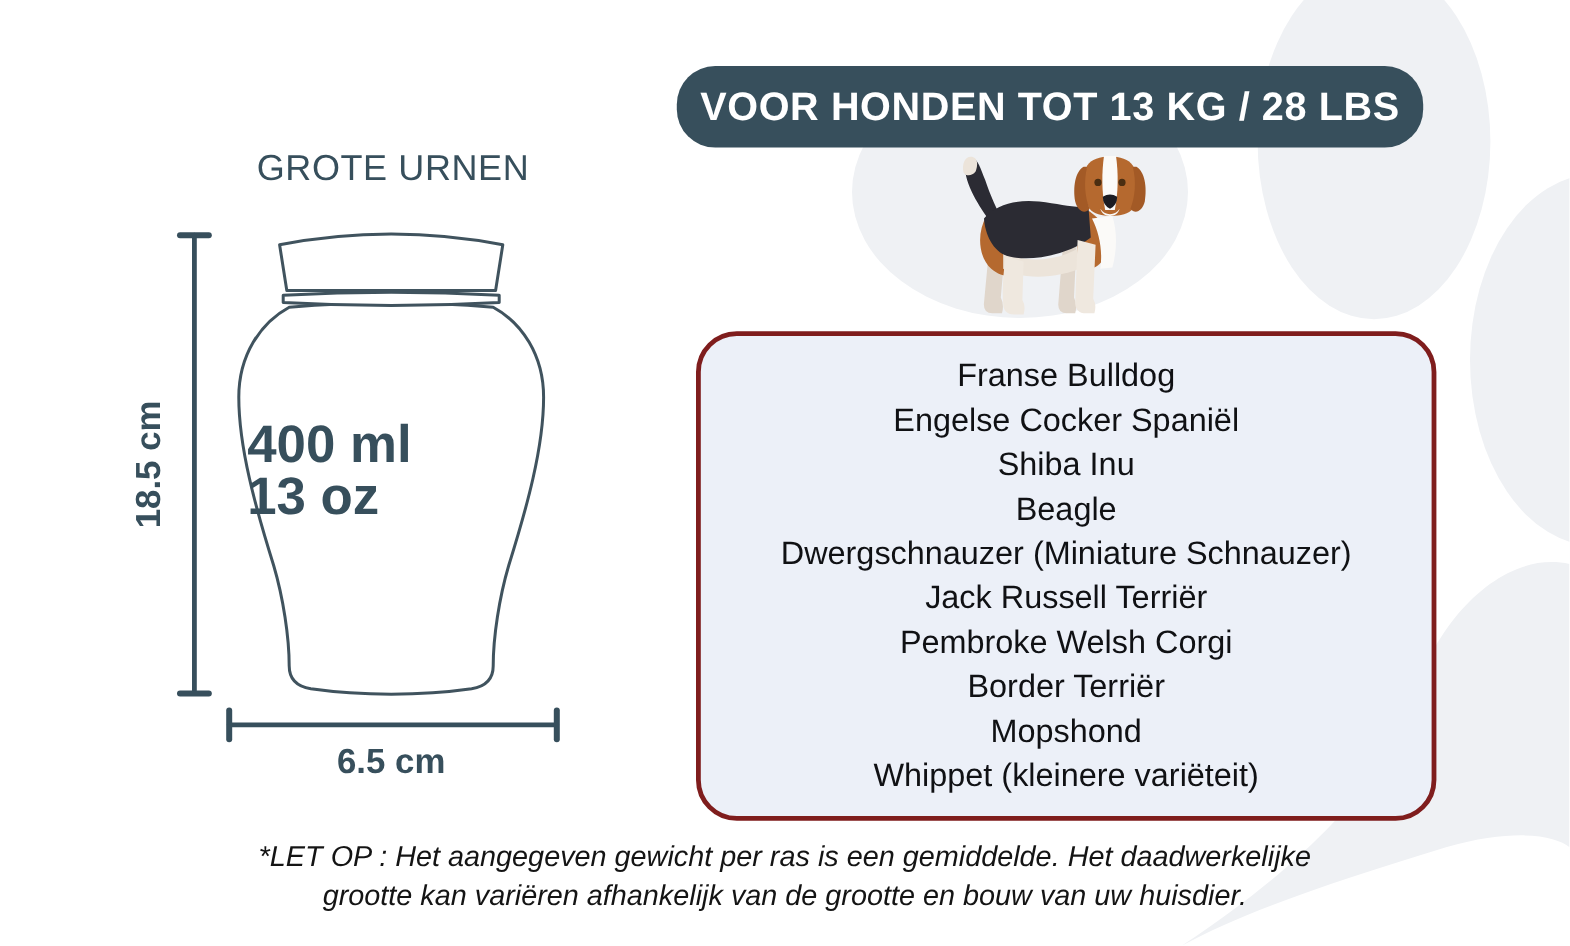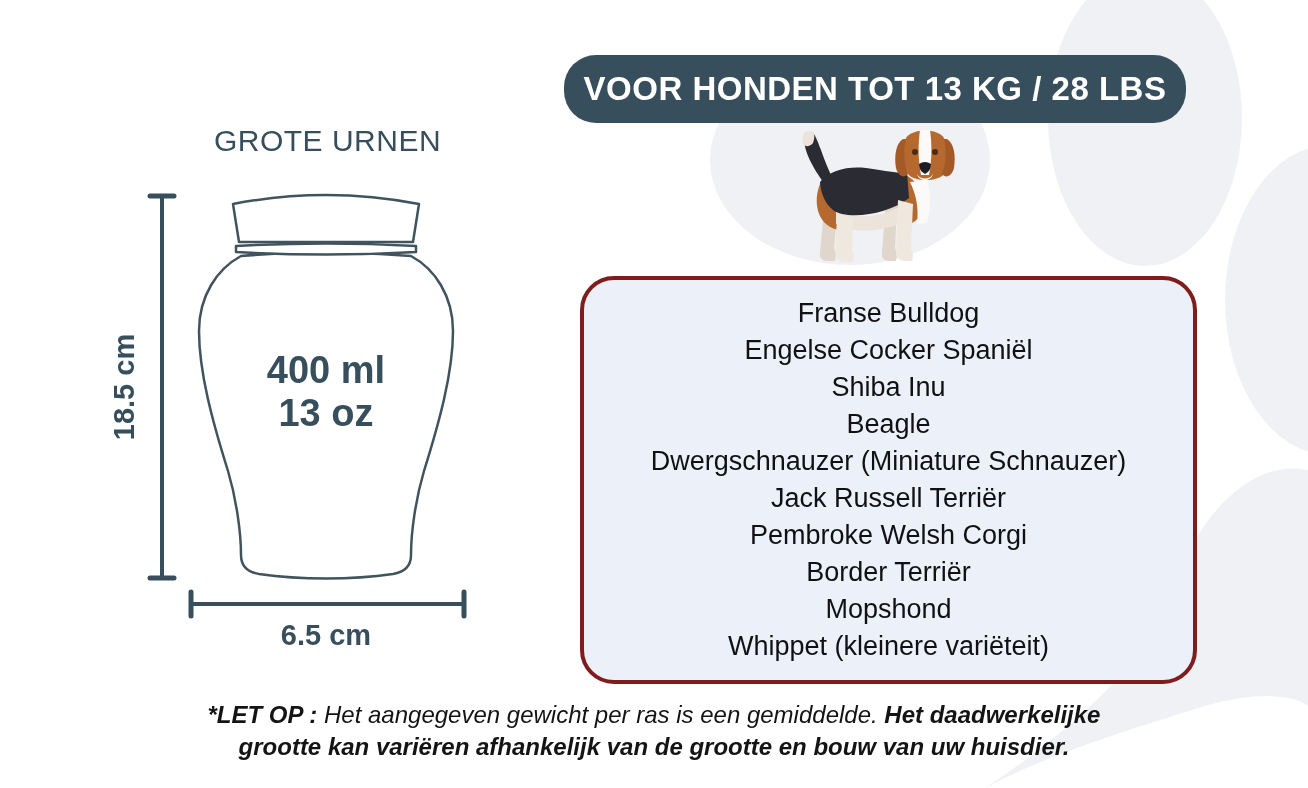--- a/index.html
+++ b/index.html
@@ -32,23 +32,22 @@
     display: flex; align-items: center; justify-content: center;
     color: #ffffff;
     font-size: 33px; font-weight: 800;
     letter-spacing: 0.5px;
     white-space: nowrap;
   }
 
   .urn-volume {
     position: absolute;
     left: 206px; top: 349px; width: 240px;
-    text-align: center;
     color: #374f5c;
-    font-size: 38px; font-weight: 800;
+    font-size: 44px; font-weight: 800;
     line-height: 43px;
   }
   .dim-label {
     position: absolute;
     color: #374f5c;
     font-size: 29px; font-weight: 800;
     text-align: center;
   }
   .dim-height {
     left: 46px; top: 369px; width: 160px; height: 36px;
@@ -75,21 +74,21 @@
 
   .footnote {
     position: absolute;
     left: 189px; top: 699px; width: 930px;
     text-align: center;
     font-style: italic;
     font-size: 24px;
     line-height: 32px;
     color: #141414;
   }
-  .footnote .fn-bold { font-weight: 700; }
+  .footnote .fn-bold { font-weight: 400; }
 </style>
 </head>
 <body>
 
 <div class="canvas">
 
   <svg class="layer" width="1308" height="788" viewBox="0 0 1308 788">
     <g fill="#eff1f4">
       <ellipse cx="850" cy="160" rx="140" ry="105"></ellipse>
       <ellipse cx="1145" cy="118" rx="97" ry="148"></ellipse>

